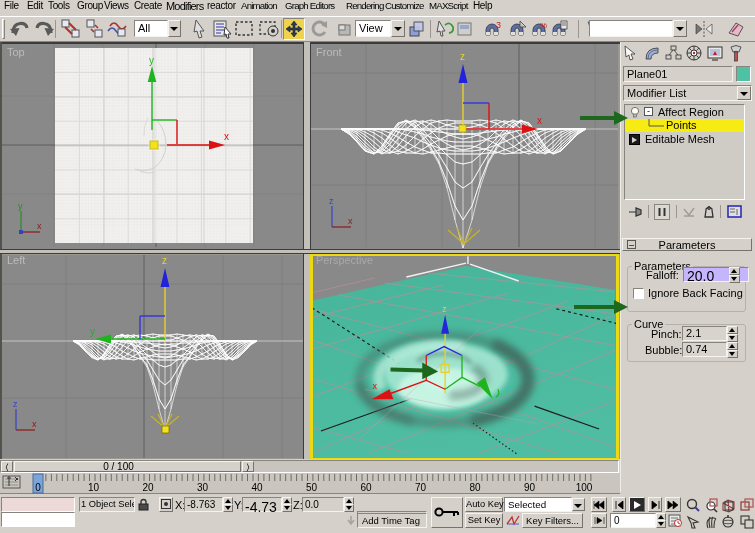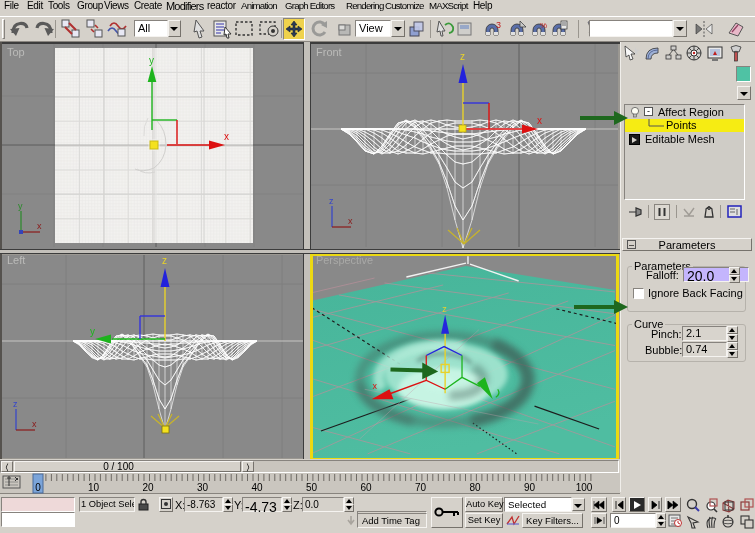--- a/index.html
+++ b/index.html
@@ -656,21 +656,23 @@
     <svg class="abs" style="left:706px;top:44px" width="19" height="18" viewBox="0 0 19 18">
       <rect x="2" y="3" width="14" height="11" fill="#e8e8e8" stroke="#333"></rect>
       <rect x="4" y="5" width="10" height="7" fill="#b8c4dc"></rect>
       <path d="M9 7 l2 4 h-4 Z" fill="#c02020"></path>
       <rect x="6" y="15" width="6" height="2" fill="#777"></rect>
     </svg>
     <svg class="abs" style="left:727px;top:44px" width="19" height="18" viewBox="0 0 19 18">
       <path d="M4 3 Q9 0 14 3 L12 8 Q9 6.5 6 8 Z" fill="#d0d0d0" stroke="#333" stroke-width="0.8"></path>
       <rect x="7.5" y="8" width="3" height="9" fill="#c05050" stroke="#333" stroke-width="0.7"></rect>
     </svg>
+    <div class="abs fld" style="left:623px;top:66px;width:110px;height:16px;background:#d5d1ca;padding:1px 3px;font-size:11px">Plane01</div>
     <div class="abs sunken" style="left:736px;top:66px;width:15px;height:16px;background:#4fc2a4"></div>
+    <div class="abs fld" style="left:623px;top:85px;width:129px;height:16px;padding:1px 3px;font-size:11px">Modifier List</div>
     <div class="abs btn" style="left:737px;top:86px;width:14px;height:14px">
       <svg width="9" height="6" style="display:block;margin:4px auto 0">
         <path d="M0 1 L8 1 L4 5 Z" fill="#000"></path>
       </svg>
     </div>
     <div class="abs sunken" style="left:624px;top:104px;width:121px;height:96px;background:#cfccc6"></div>
     <svg class="abs" style="left:629px;top:106px" width="12" height="12" viewBox="0 0 12 12">
       <circle cx="6" cy="5" r="3.6" fill="#fdfdf4" stroke="#555" stroke-width="0.8"></circle>
       <rect x="4.5" y="8" width="3" height="3" fill="#bbb" stroke="#555" stroke-width="0.6"></rect>
     </svg>

